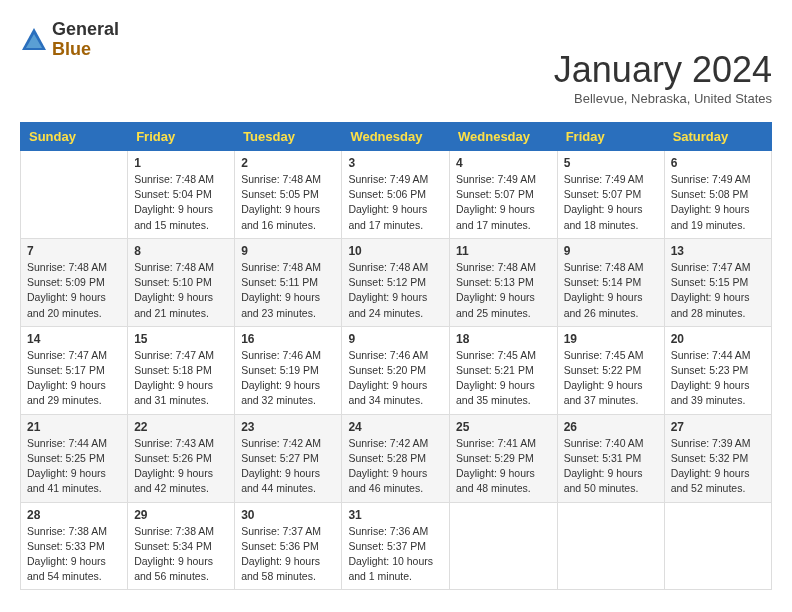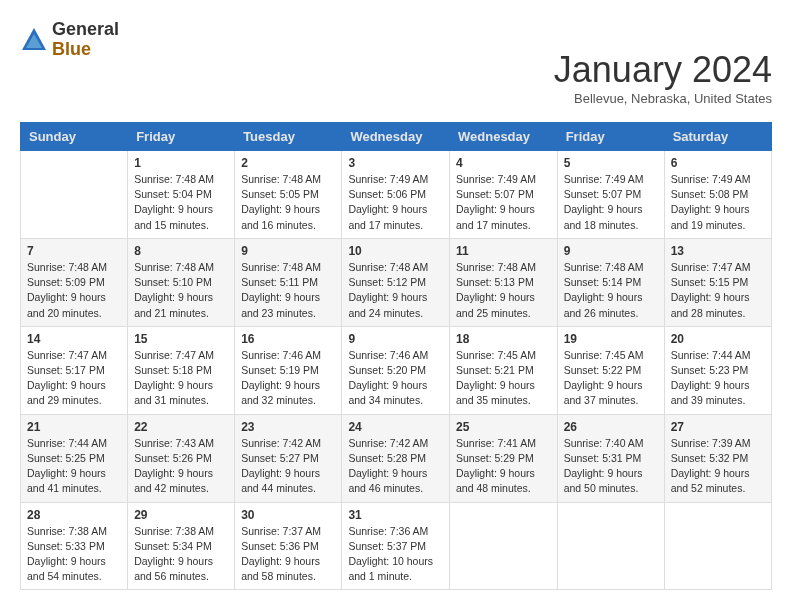--- a/index.html
+++ b/index.html
@@ -53,21 +53,21 @@
       font-size: 13px;
       color: #555;
     }
     .calendar {
       width: 100%;
       border-collapse: collapse;
       border: 1px solid #ccc;
     }
     .calendar th {
       background-color: #2a6fbd;
-      color: #e5e5e5;
+      color: #fde047;
       font-size: 13px;
       font-weight: bold;
       padding: 6px 8px;
       text-align: left;
       border: 1px solid #2a6fbd;
     }
     .calendar td {
       vertical-align: top;
       padding: 5px 6px;
       border: 1px solid #ddd;

